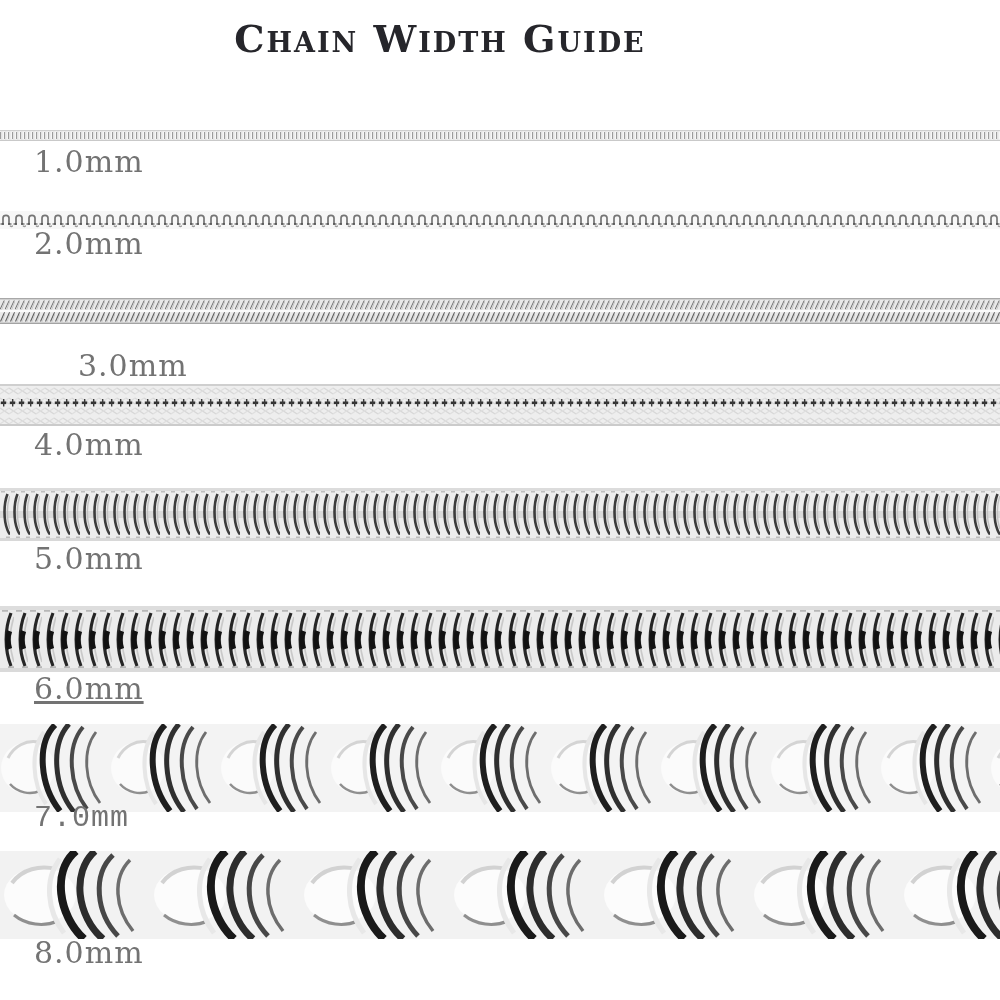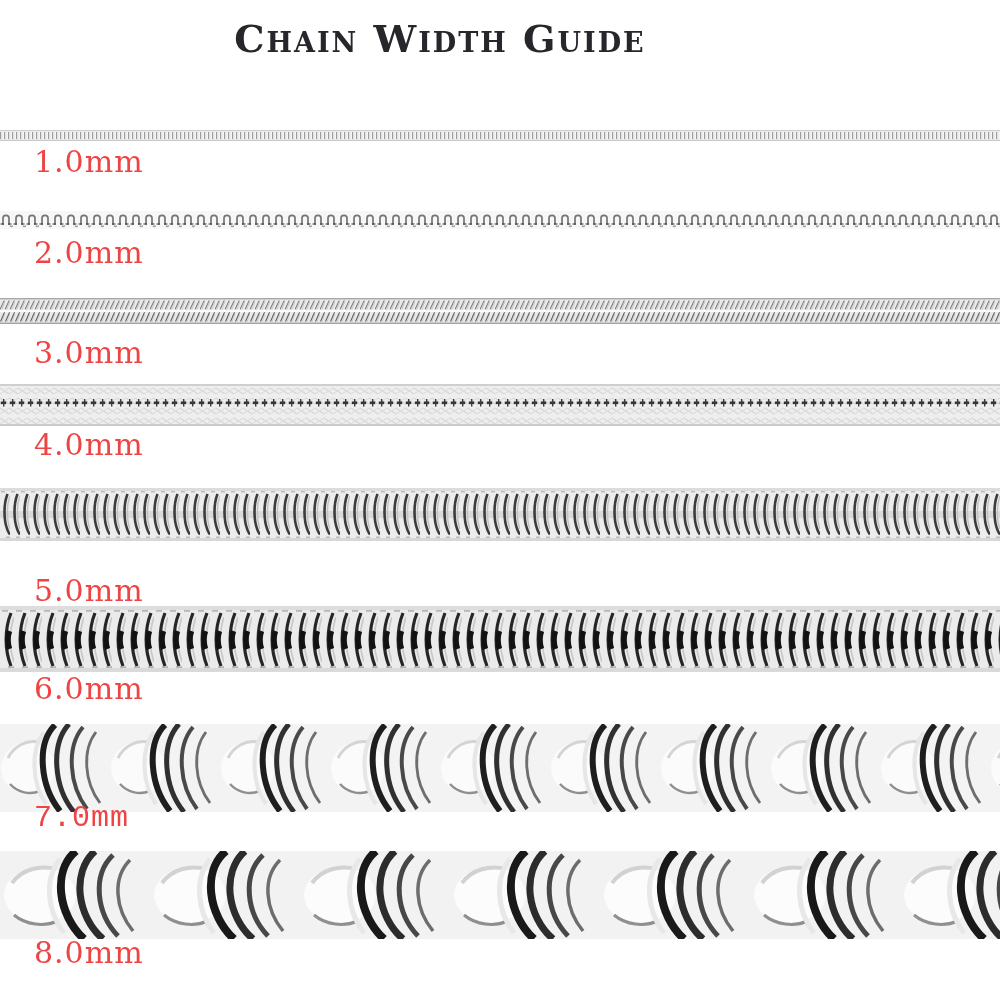--- a/index.html
+++ b/index.html
@@ -19,24 +19,24 @@
     letter-spacing:2px;
     color:#26262b;
   }
   .chain-strip{position:absolute;left:0;width:1000px;display:block;}
   .chain-strip svg{display:block;}
   .size-label{
     position:absolute;left:34px;
     font-size:30px;
     line-height:1.1;
     letter-spacing:1px;
-    color:#ef4444;
+    color:#737373;
   }
-  .lbl-1{top:145px;} .lbl-2{top:236px;} .lbl-3{top:336px;} .lbl-4{top:428px;text-align:center;}
-  .lbl-5{top:542px;margin-top:32px;} .lbl-6{top:672px;} .lbl-7{top:802px;font-family:Liberation Mono, monospace;} .lbl-8{top:936px;text-align:center;}
+  .lbl-1{top:145px;} .lbl-2{top:227px;} .lbl-3{top:349px;margin-left:44px;} .lbl-4{top:428px;text-align:center;}
+  .lbl-5{top:542px;} .lbl-6{top:672px;text-decoration:underline;} .lbl-7{top:802px;font-family:Liberation Mono, monospace;} .lbl-8{top:936px;text-align:center;}
   .strip-1{top:130px;} .strip-2{top:211px;} .strip-3{top:298px;} .strip-4{top:384px;}
   .strip-5{top:488px;} .strip-6{top:606px;} .strip-7{top:724px;} .strip-8{top:851px;}
 </style>
 </head>
 <body>
 
 <div class="page">
 
   <div class="title">Chain Width Guide</div>
 

